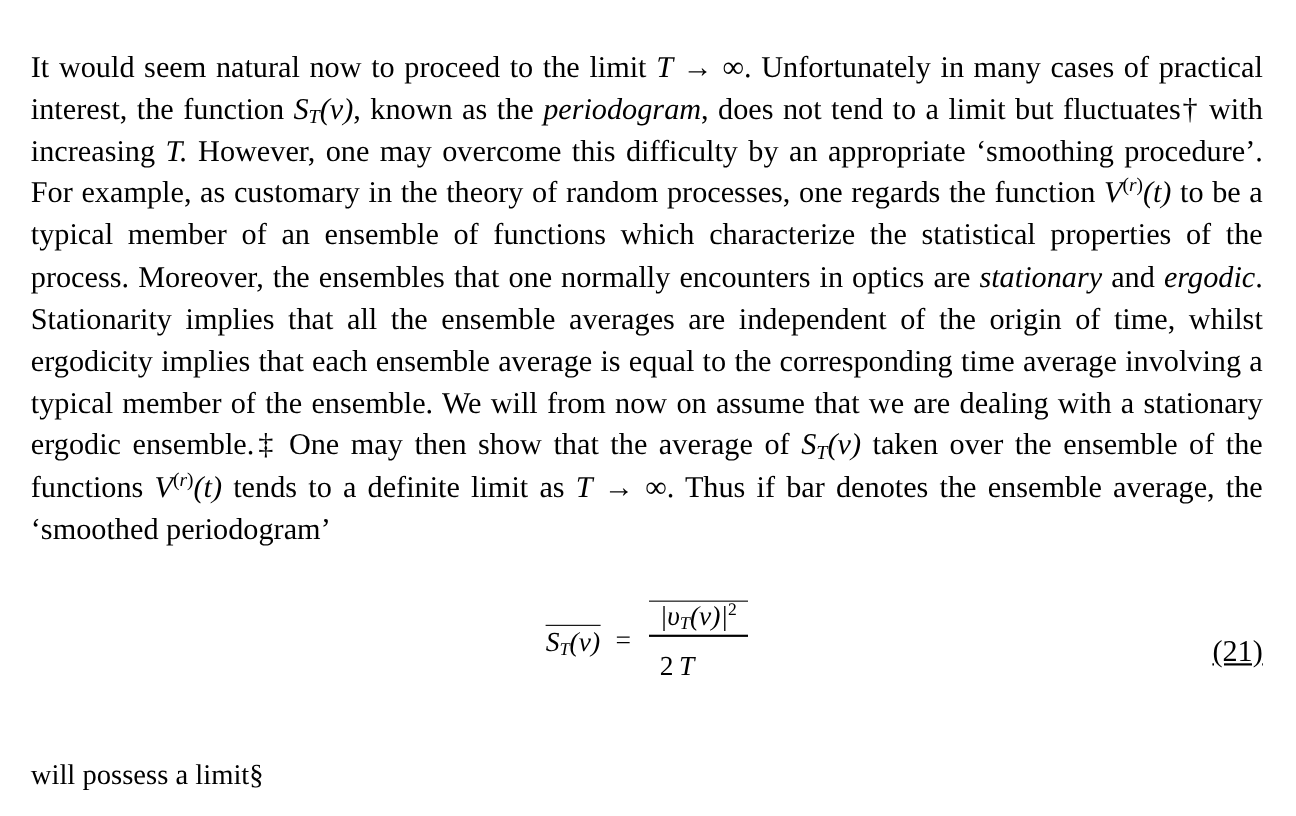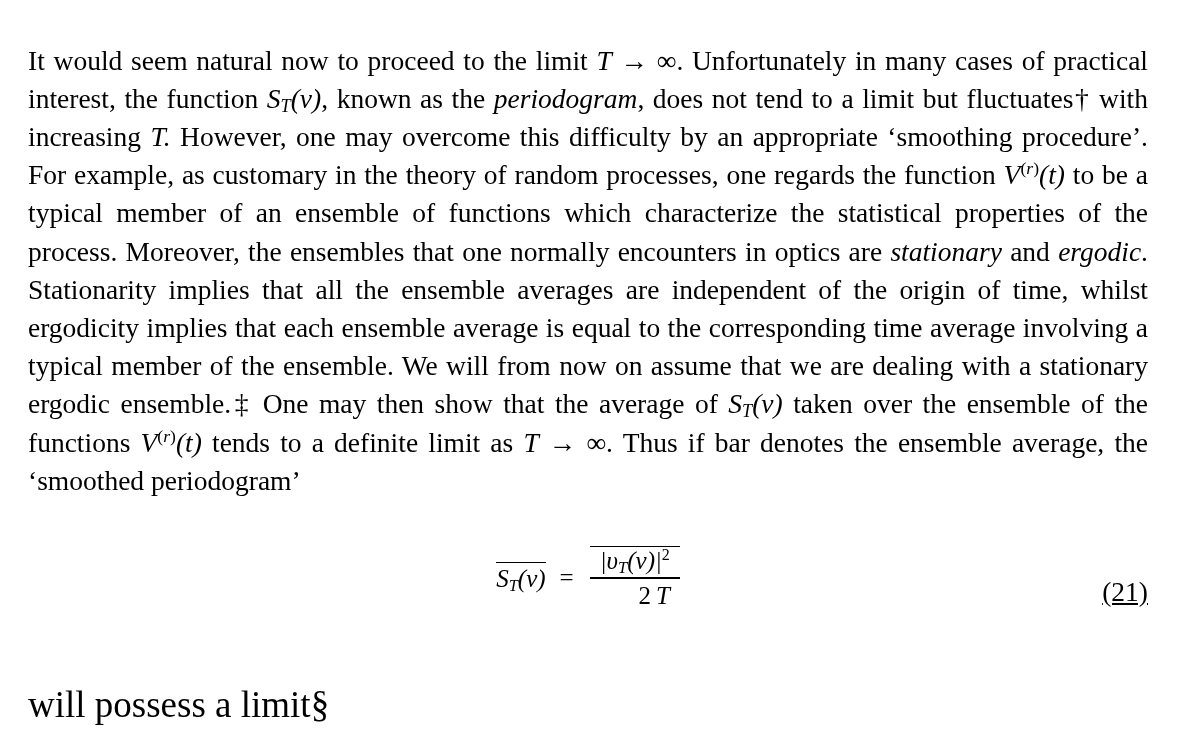--- a/index.html
+++ b/index.html
@@ -76,47 +76,47 @@
   .eq-lhs {
     font-style: italic;
   }
   .eq-eq {
     margin: 0 14px;
     font-style: normal;
   }
   .frac {
     display: inline-flex;
     flex-direction: column;
-    align-items: flex-end;
+    align-items: flex-start;
     vertical-align: middle;
     margin-left: 2px;
   }
   .frac .num {
     padding: 0 10px 2px 10px;
   }
   .frac .bar {
     width: 100%;
     height: 1.8px;
     background: #000;
   }
   .frac .den {
-    padding: 3px 10px 0 10px;
+    padding: 14px 10px 0 10px;
     font-style: italic;
   }
   .eq-number {
     position: absolute;
     right: 0;
     top: 30px;
     font-size: 27.5px;
     font-style: normal;
     text-decoration: underline;
   }
   .tail-text {
     margin-top: 44px;
-    font-size: 37px;
+    font-size: 26px;
     line-height: 38.2px;
   }
 </style>
 </head>
 <body>
 
 <div class="page">
 
   <p class="body-text">
     <span>It would seem natural now to proceed to the limit <span class="math">T</span> → ∞. Unfortunately in many cases of practical interest, the function <span class="math">S<sub class="sub">T</sub>(ν)</span>, known as the <i>periodogram</i>, does not tend to a limit but fluctuates† with increasing <span class="math">T.</span> However, one may overcome this difficulty by an appropriate ‘smoothing procedure’. For example, as customary in the theory of random processes, one regards the function <span class="math">V<sup class="sup"><span class="up">(</span><span class="it">r</span><span class="up">)</span></sup>(t)</span> to be a typical member of an ensemble of functions which characterize the statistical properties of the process. Moreover, the ensembles that one normally encounters in optics are <i>stationary</i> and <i>ergodic</i>. Stationarity implies that all the ensemble averages are independent of the origin of time, whilst ergodicity implies that each ensemble average is equal to the corresponding time average involving a typical member of the ensemble. We will from now on assume that we are dealing with a stationary ergodic ensemble.‡ One may then show that the average of <span class="math">S<sub class="sub">T</sub>(ν)</span> taken over the ensemble of the functions <span class="math">V<sup class="sup"><span class="up">(</span><span class="it">r</span><span class="up">)</span></sup>(t)</span> tends to a definite limit as <span class="math">T</span> → ∞. Thus if bar denotes the ensemble average, the ‘smoothed periodogram’</span>

